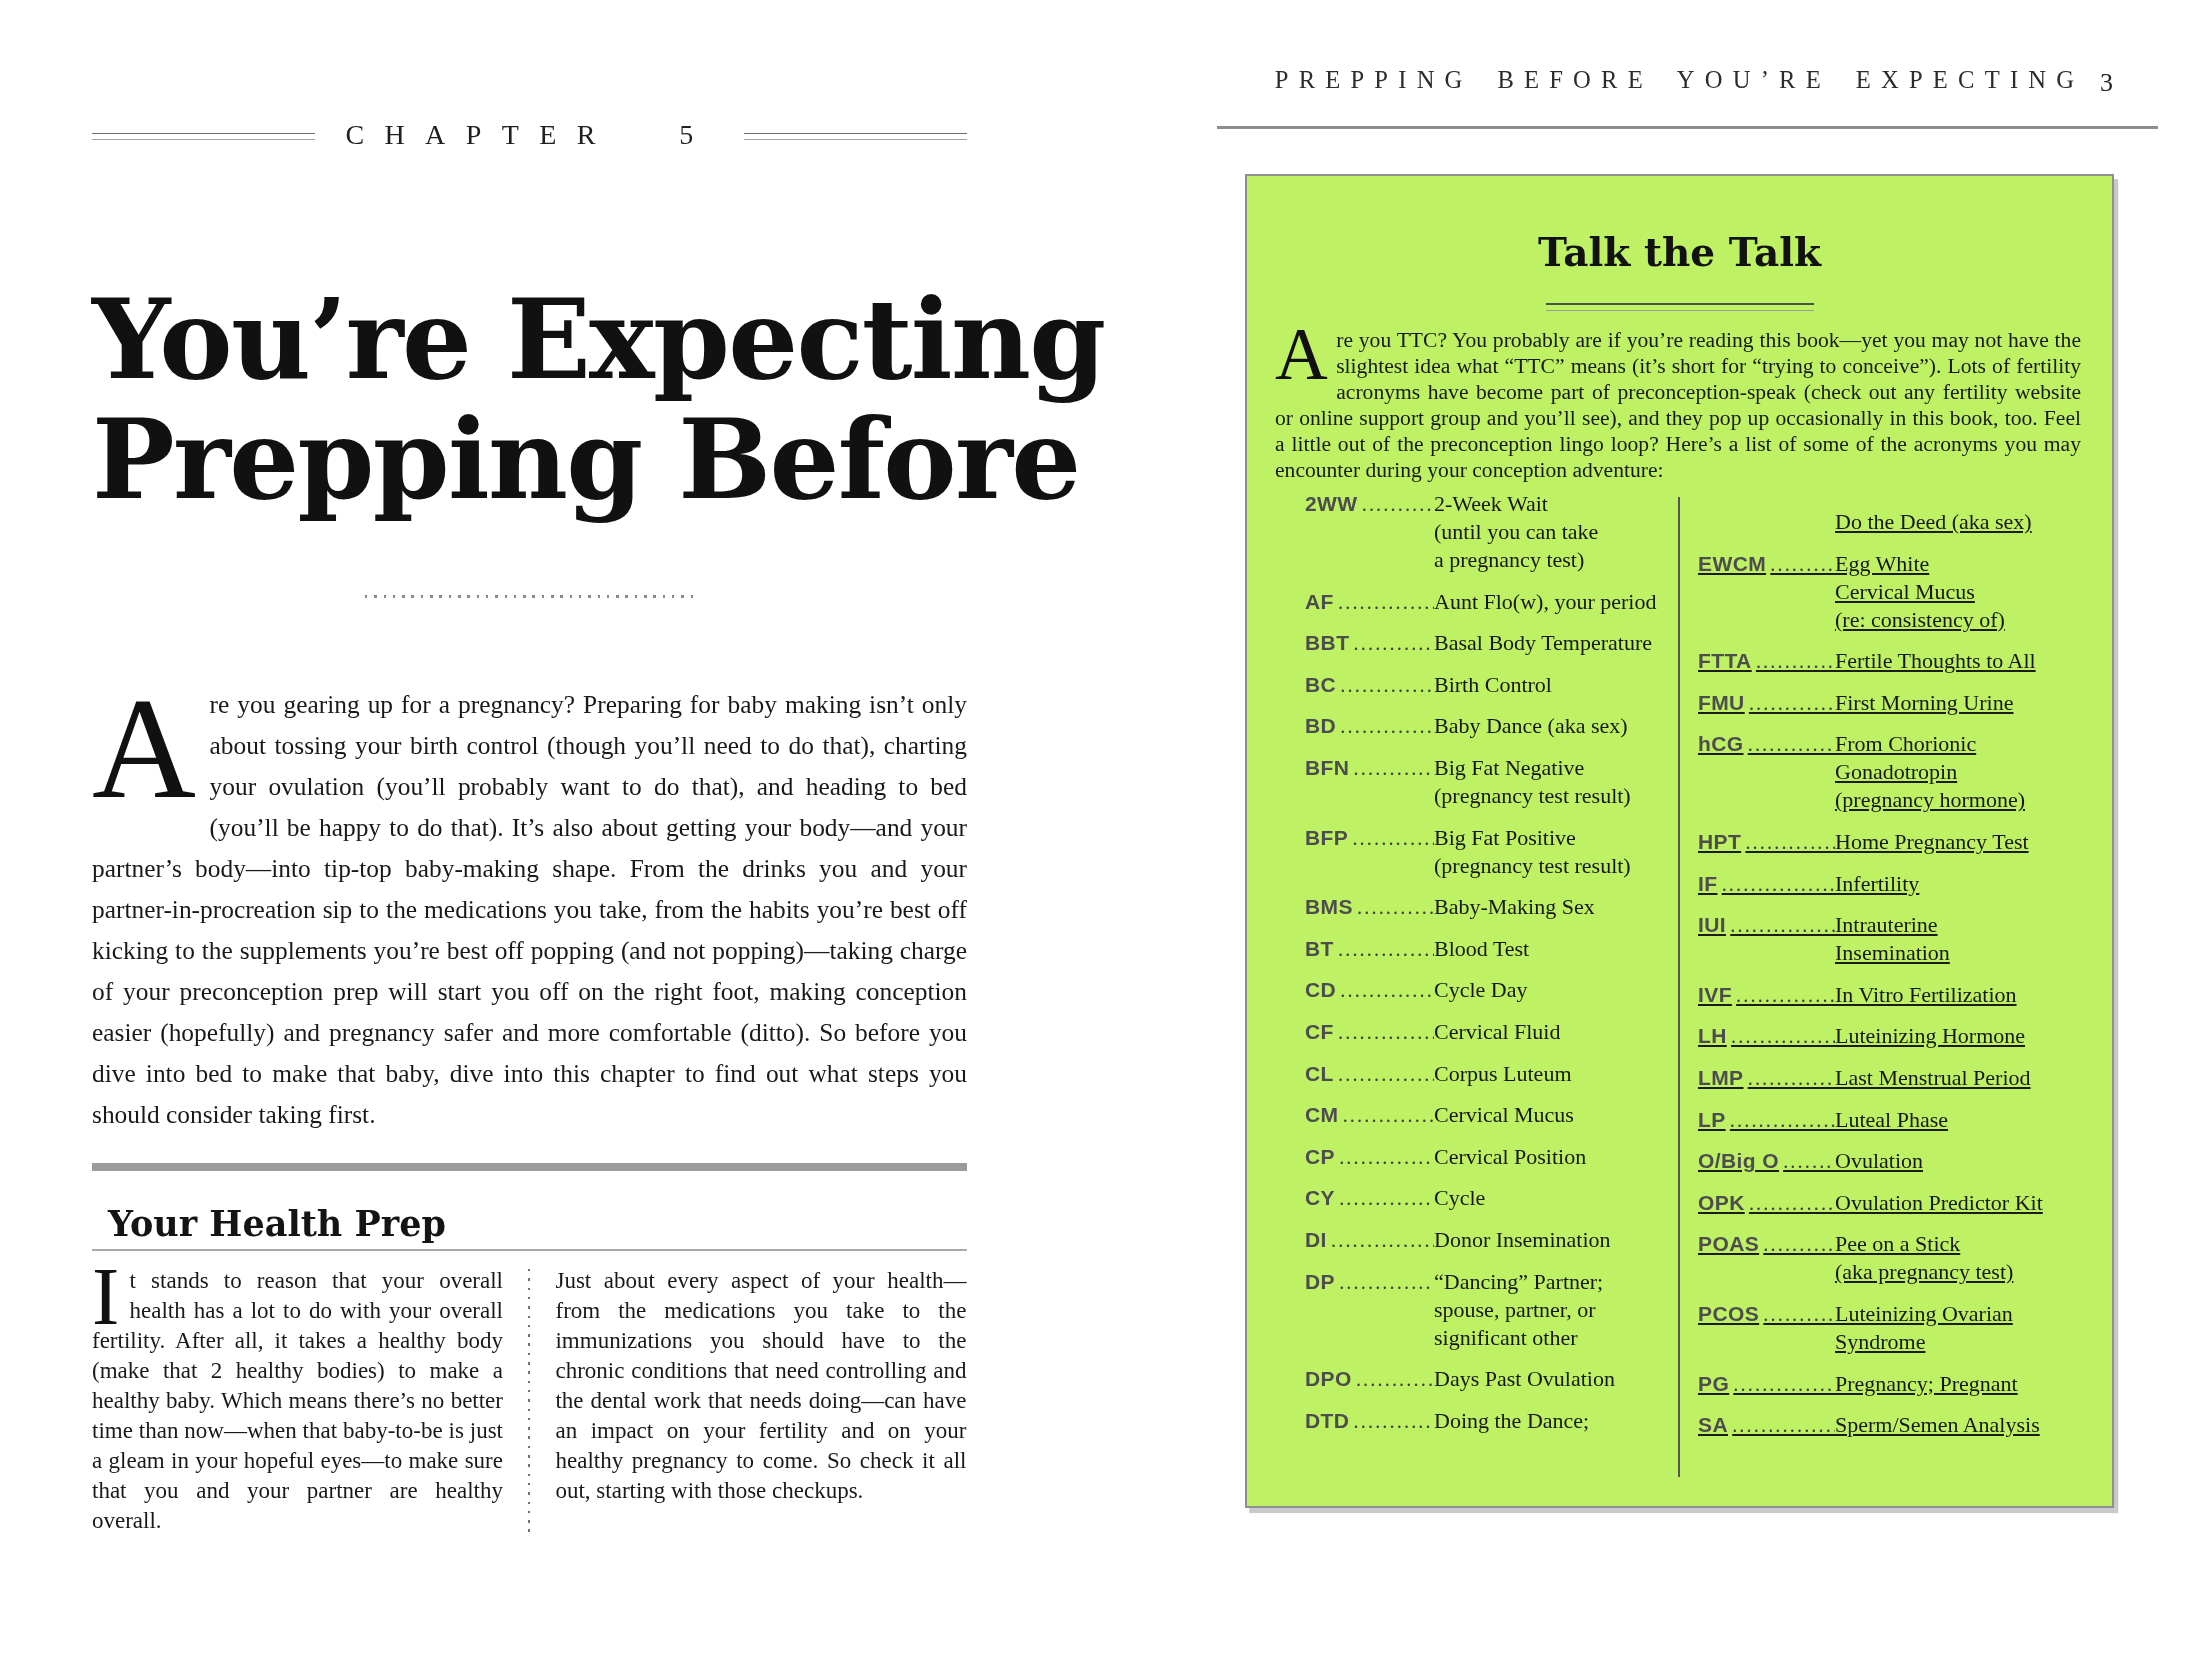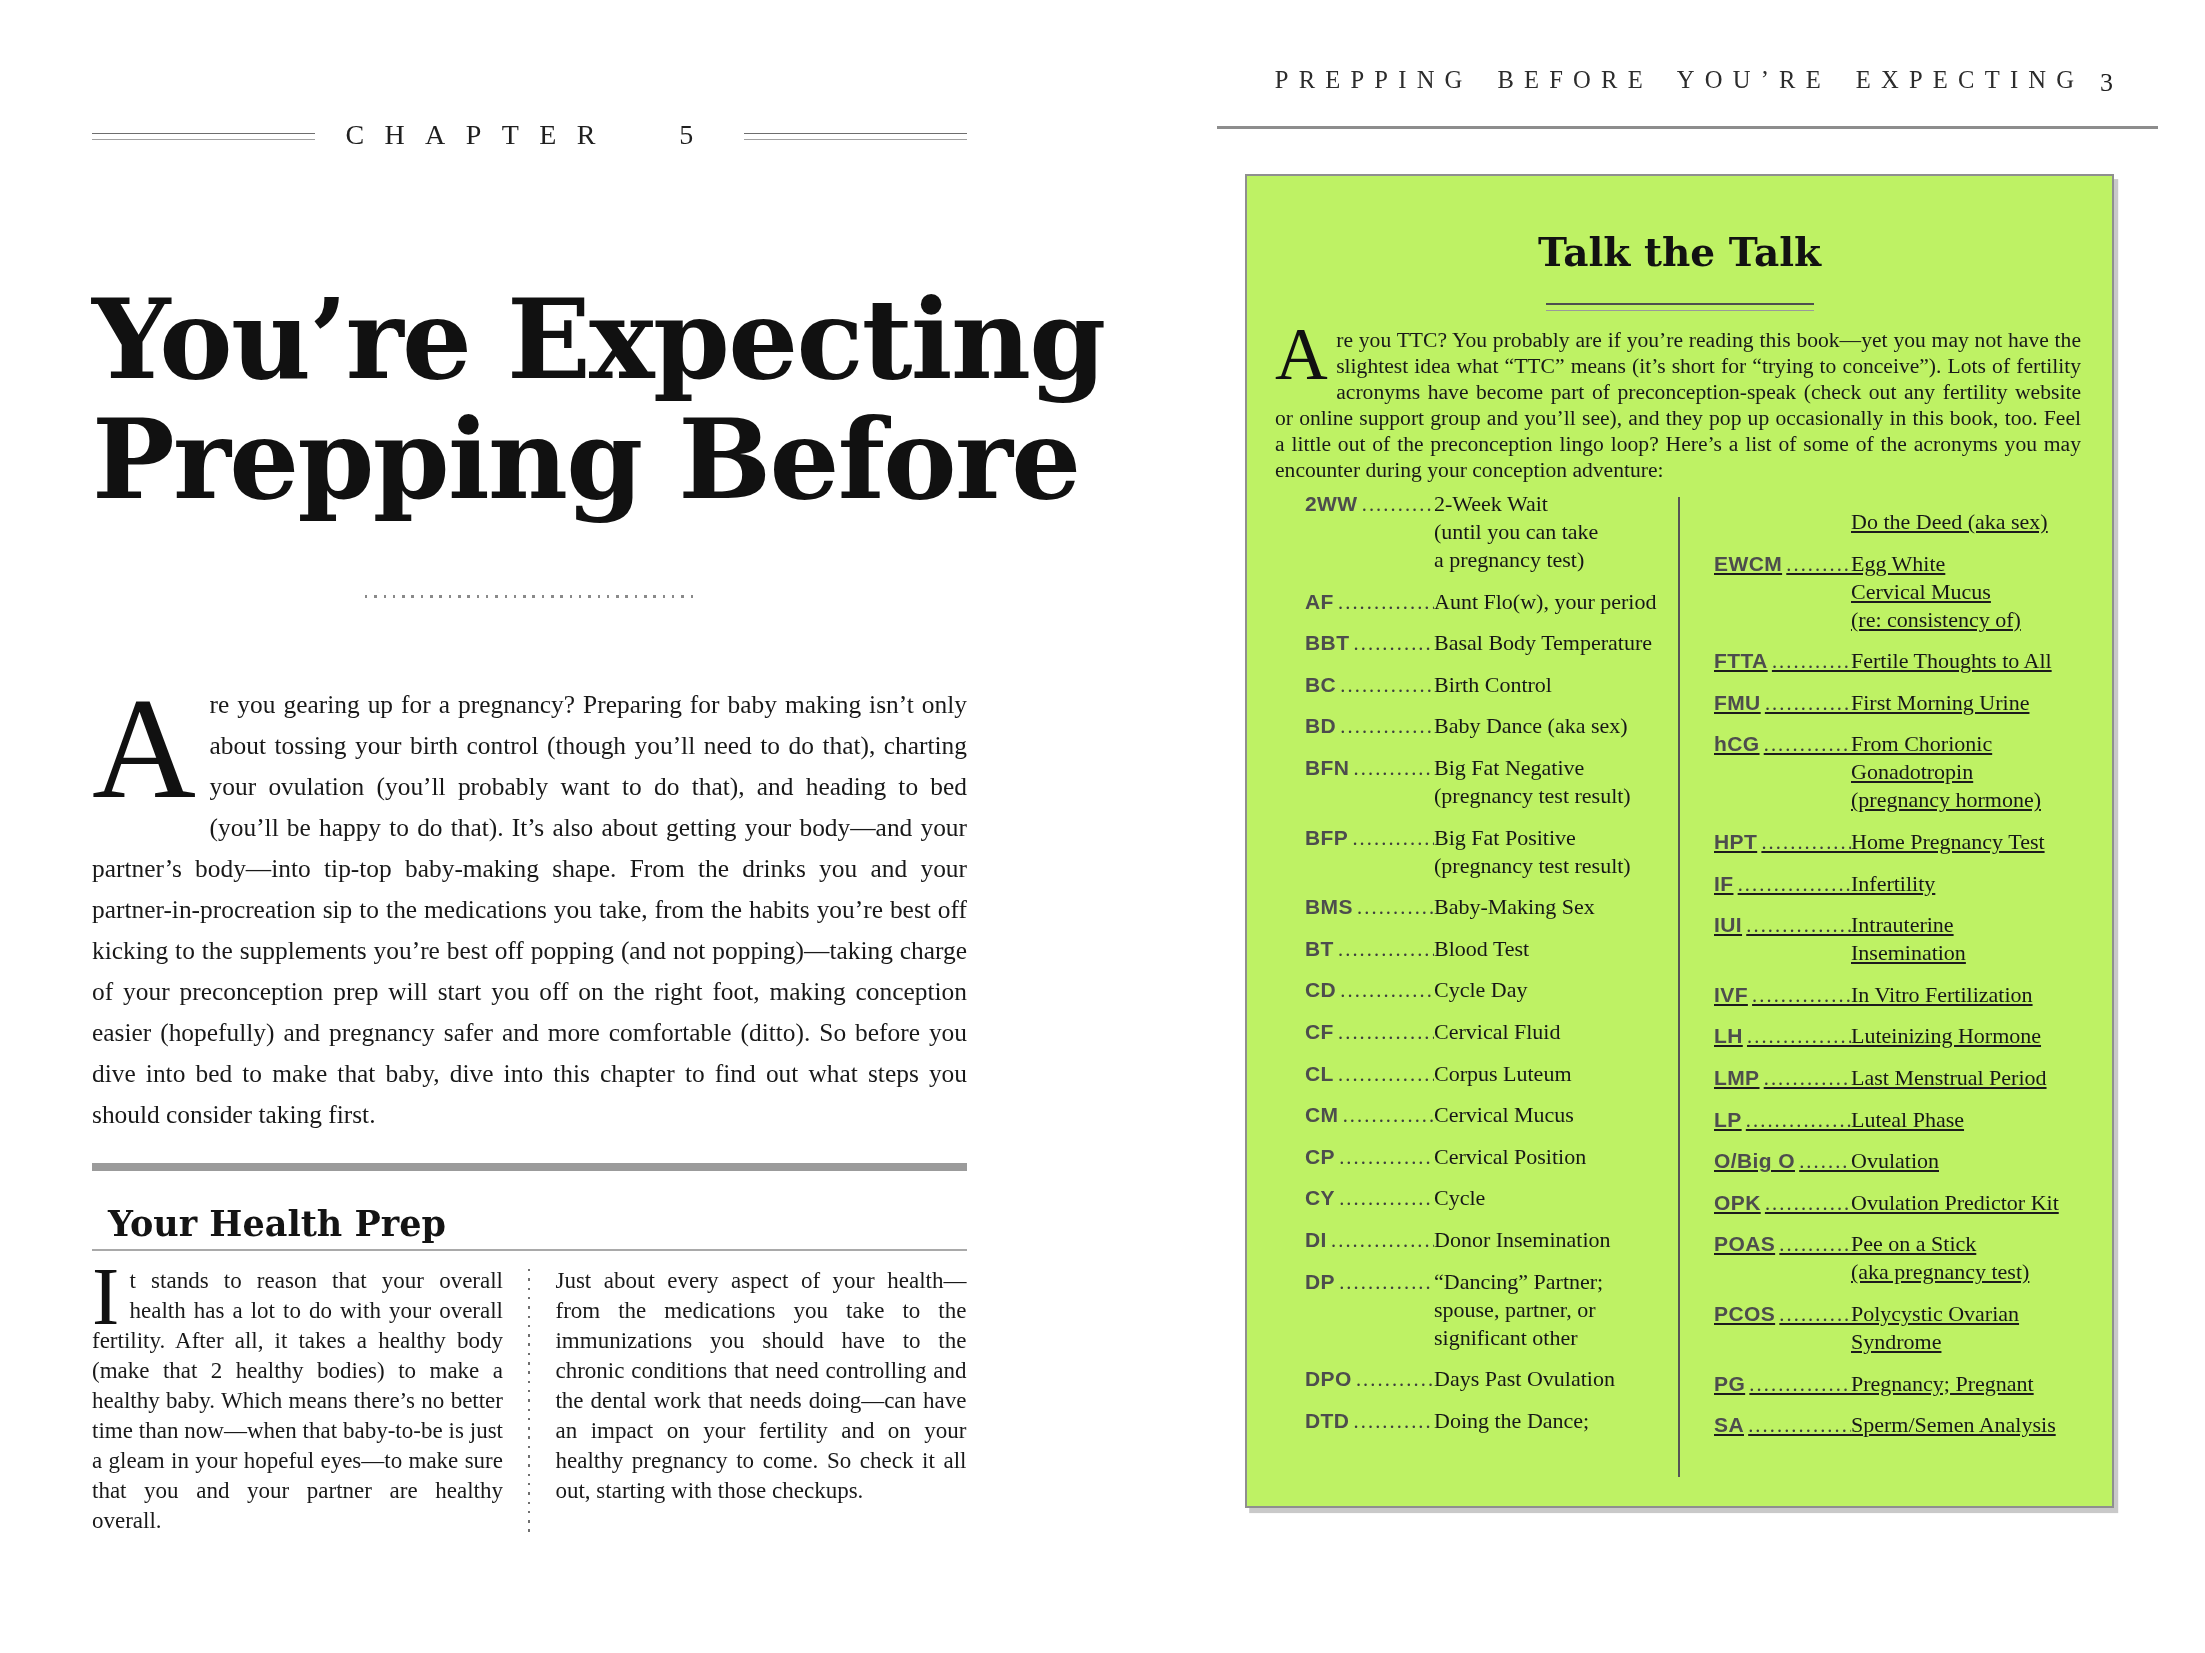--- a/index.html
+++ b/index.html
@@ -49,21 +49,21 @@
   #talk-rule{left:50%;transform:translateX(-50%);top:127px;width:268px;height:5.1px;border-top:2.5px solid #4f4f4f;border-bottom:1.7px solid #9a9a9a;}
   #talk-intro{left:28px;top:151px;width:806px;margin:0;font-size:21.6px;line-height:26px;text-align:justify;color:#191919;}
 
   #talk-col-left{left:27px;top:314px;width:373px;}
   #talk-col-right{left:451px;top:332px;width:383px;text-decoration:underline;}
   #talk-col-divider{left:431px;top:321px;width:1.7px;height:980px;background:#565656;}
 
   .acro-item{display:flex;margin-bottom:13.6px;font-size:22px;line-height:28px;}
   .term-cell{flex:none;display:flex;align-items:baseline;overflow:hidden;}
   #talk-col-left .term-cell{width:129px;margin-left:31px;}
-  #talk-col-right .term-cell{width:137px;margin-left:16px;}
+  #talk-col-right .term-cell{width:137px;}
   .acro-term{font-family:"Liberation Sans", sans-serif;font-weight:700;font-size:21px;color:#4d4d4d;letter-spacing:0.4px;white-space:pre;}
   .acro-dots{flex:1;overflow:hidden;white-space:nowrap;color:#3e3e3e;letter-spacing:2.1px;padding-left:4.2px;font-size:20.4px;}
   .acro-def{flex:1;color:#171717;}
   .def-line{display:block;white-space:nowrap;}
 </style>
 </head>
 <body>
 
 <div id="spread">
 
@@ -426,21 +426,21 @@
               <span class="def-line">Pee on a Stick</span>
               <span class="def-line">(aka pregnancy test)</span>
             </span>
           </div>
           <div class="acro-item">
             <span class="term-cell">
               <span class="acro-term">PCOS</span>
               <span class="acro-dots">......................</span>
             </span>
             <span class="acro-def">
-              <span class="def-line">Polycystic Ovarian</span>
+              <span class="def-line">Luteinizing Ovarian</span>
               <span class="def-line">Syndrome</span>
             </span>
           </div>
           <div class="acro-item">
             <span class="term-cell">
               <span class="acro-term">PG</span>
               <span class="acro-dots">......................</span>
             </span>
             <span class="acro-def">
               <span class="def-line">Pregnancy; Pregnant</span>

